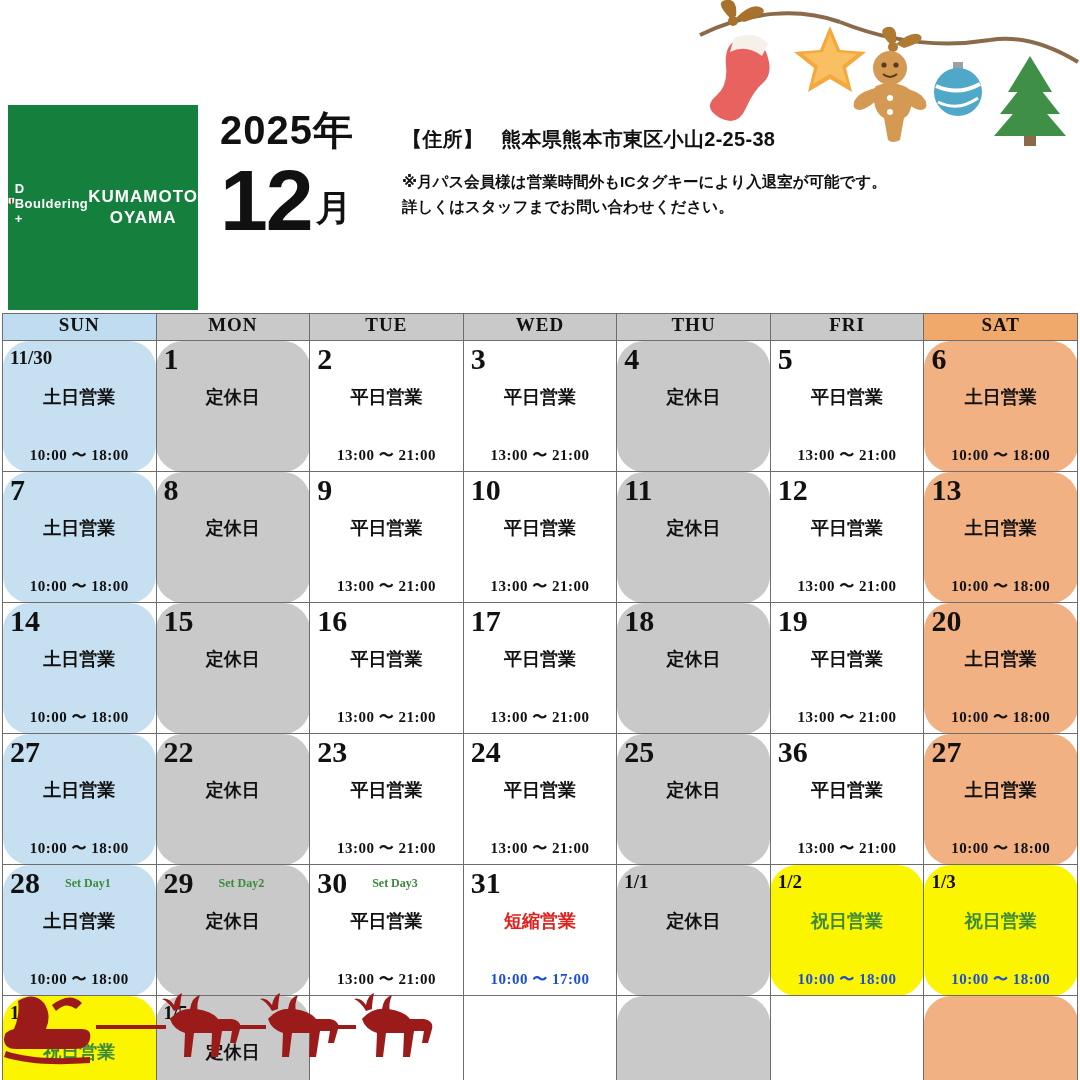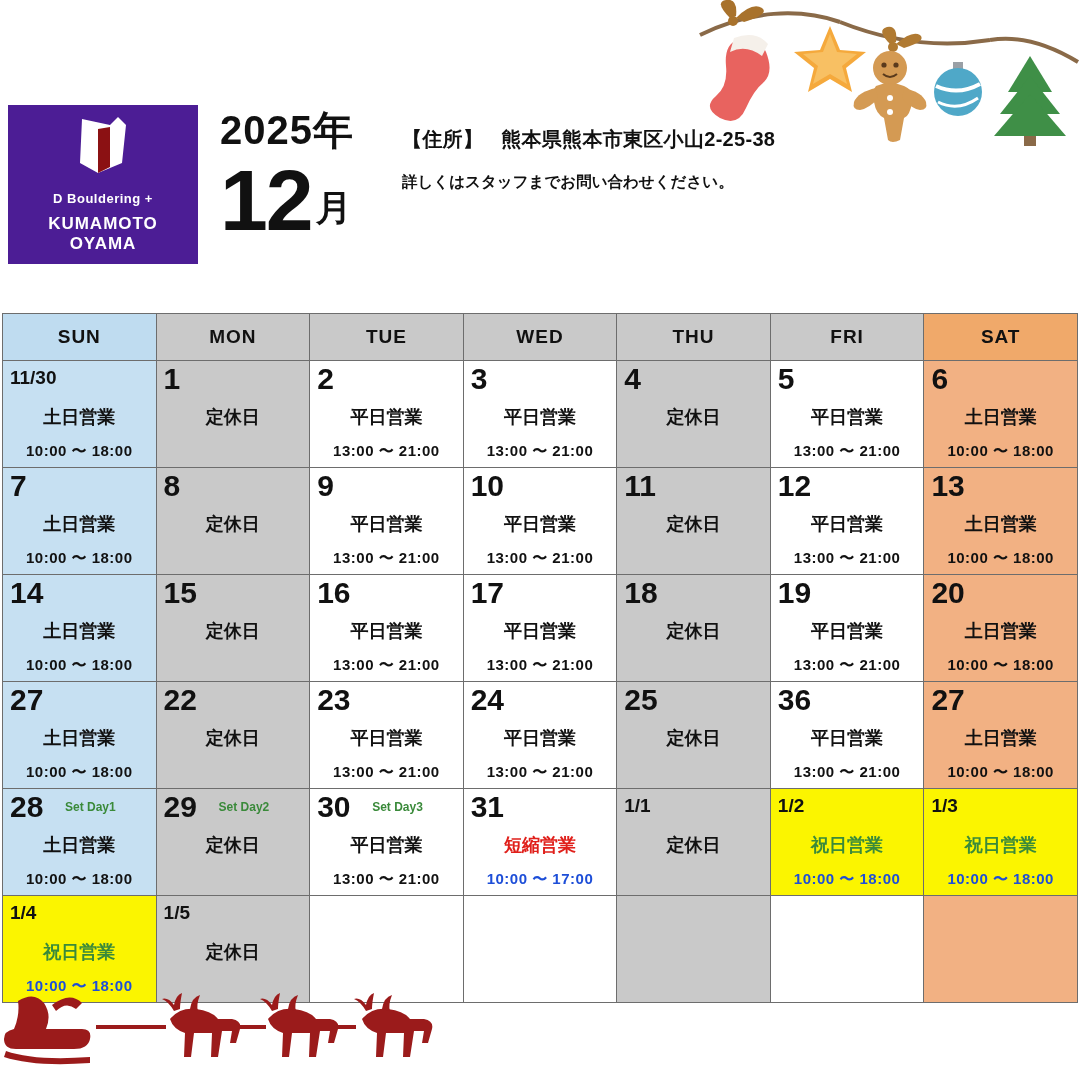--- a/index.html
+++ b/index.html
@@ -18,25 +18,24 @@
 
   
   .header {
     position: absolute;
     left: 0; top: 0;
     width: 1080px; height: 315px;
   }
   .logo-box {
     position: absolute;
     left: 8px; top: 105px;
-    width: 190px; height: 159px;
-    background: #4c1d95;
+    width: 190px; height: 205px;
+    background: #15803d;
     color: #ffffff;
     display: flex;
-    flex-direction: column;
     align-items: center;
     justify-content: center;
   }
   .logo-mark {
     width: 54px; height: 62px;
     margin-bottom: 14px;
   }
   .logo-sub {
     font-size: 13px;
     font-weight: bold;
@@ -111,36 +110,37 @@
   
   .cal {
     position: absolute;
     left: 2px; top: 313px;
     width: 1076px;
     border-collapse: collapse;
     table-layout: fixed;
   }
   .cal th, .cal td {
     border: 1px solid #6d6d6d;
-    padding: 12px;
+    padding: 0;
     vertical-align: top;
+    font-family: Liberation Serif, serif;
   }
   .cal th {
     height: 27px;
     font-size: 19px;
     font-weight: bold;
     letter-spacing: 1px;
     color: #111;
     text-align: center;
   }
   th.sun { background: #bfdcf0; }
   th.wd  { background: #c9c9c9; }
   th.sat { background: #f0a96a; }
 
-  .cal td { height: 107px; position: relative; }
+  .cal td { height: 131px; position: relative; border-radius: 27px; }
   td.b-sun { background: #c6e0f2; }
   td.b-wd  { background: #ffffff; }
   td.b-off { background: #c9c9c9; }
   td.b-sat { background: #f2b183; }
   td.b-hol { background: #fbf500; }
   td.b-blank { background: #ffffff; }
 
   .daynum {
     position: absolute;
     left: 7px; top: 3px;
@@ -261,20 +261,21 @@
         <span class="month-num">12</span>
         <span class="month-suffix">月</span>
       </div>
     </div>
 
     <div class="info-block">
       <div class="info-line">
         <span>【住所】</span><span class="gap"></span><span>熊本県熊本市東区小山2-25-38</span>
       </div>
       <div class="note-block">
+        <div class="note-line">※月パス会員様は営業時間外もICタグキーにより入退室が可能です。</div>
         <div class="note-line">詳しくはスタッフまでお問い合わせください。</div>
       </div>
     </div>
   </div>
 
   <table class="cal">
     <thead>
       <tr>
         <th class="sun">SUN</th>
         <th class="wd">MON</th>

